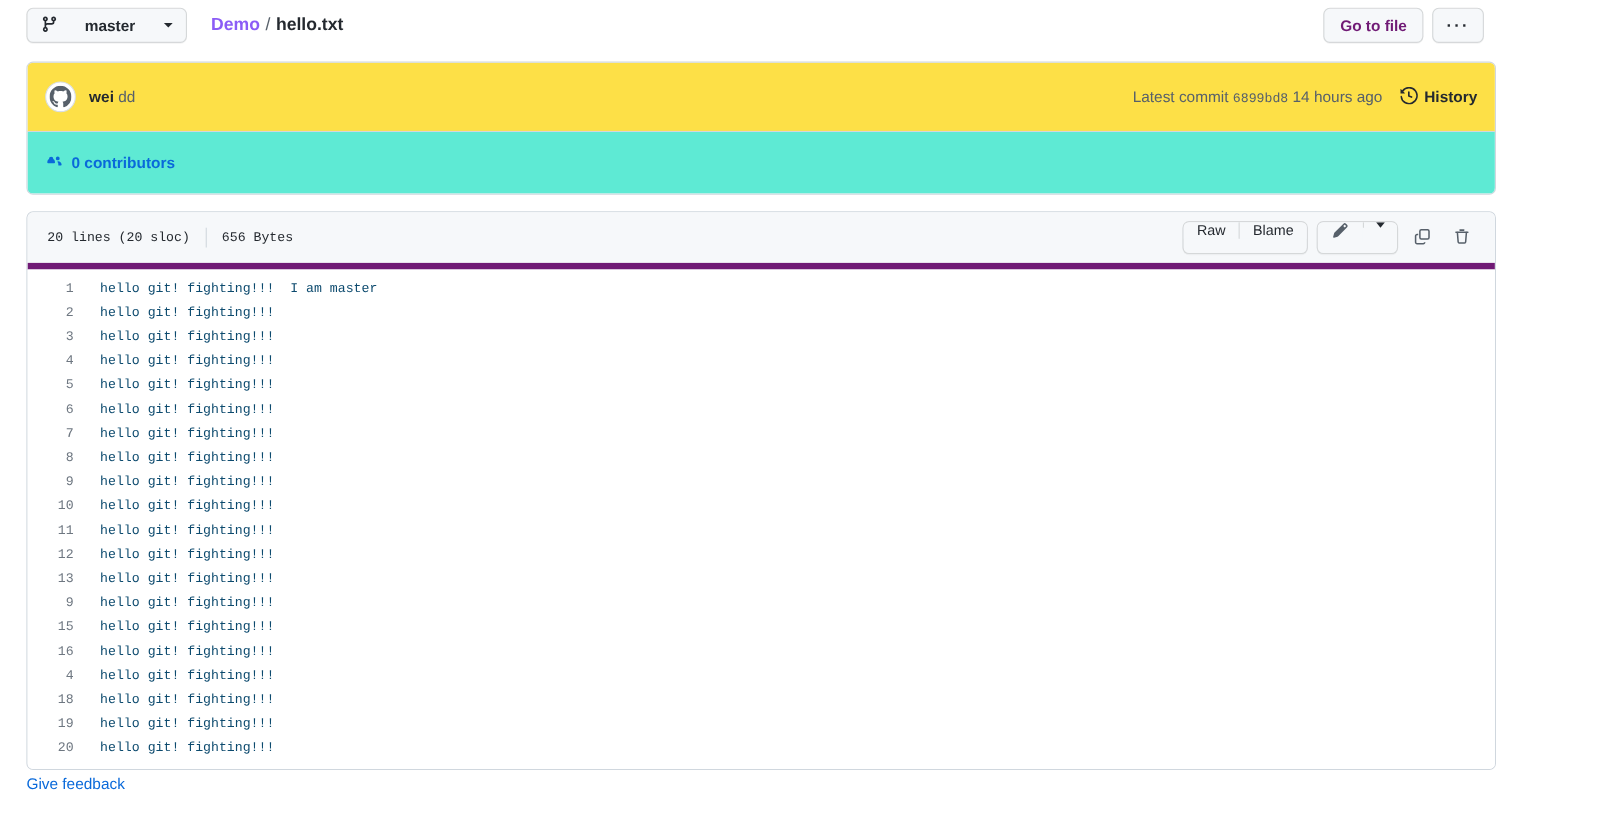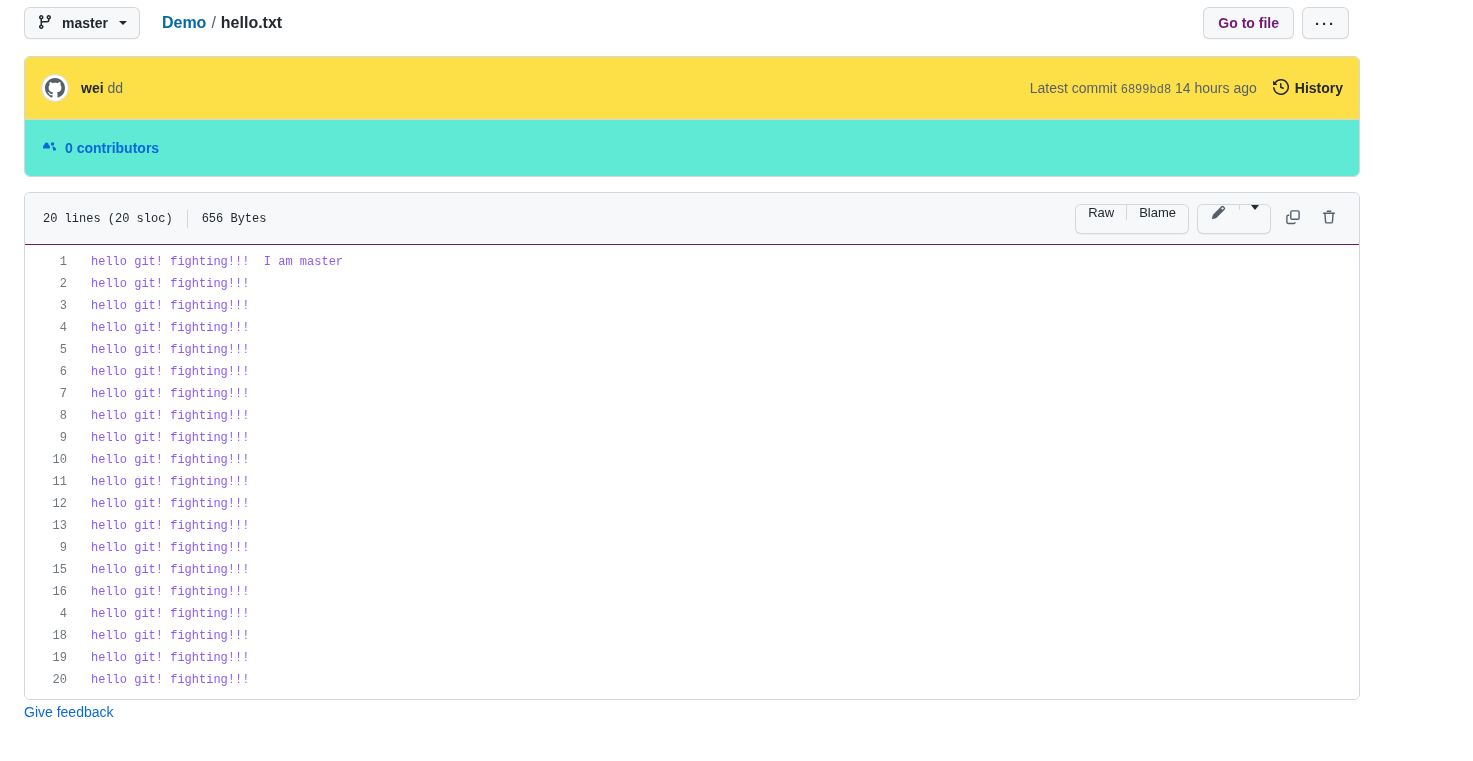--- a/index.html
+++ b/index.html
@@ -27,21 +27,21 @@
     left: 24px;
     top: 4px;
     width: 1325px;
     height: 38px;
     display: flex;
     align-items: center;
   }
   .branch-btn {
     display: inline-flex;
     align-items: center;
-    gap: 9px;
+    gap: 24px;
     height: 32px;
     padding: 0 12px;
     border: 1px solid rgba(27,31,36,0.15);
     border-radius: 6px;
     background: #f6f8fa;
     box-shadow: 0 1px 0 rgba(27,31,36,0.04);
     font-size: 14px;
     font-weight: 600;
     color: #24292f;
     cursor: pointer;
@@ -56,21 +56,21 @@
   }
   .breadcrumb {
     margin-left: 22px;
     font-size: 16px;
     font-weight: 600;
     display: flex;
     align-items: center;
     gap: 5px;
     white-space: nowrap;
   }
-  .breadcrumb .repo { color: #0369a1; cursor: pointer; }
+  .breadcrumb .repo { color: #8b5cf6; cursor: pointer; }
   .breadcrumb .sep { color: #57606a; font-weight: 400; }
   .breadcrumb .fname { color: #24292f; }
 
   .topbar-right {
     margin-left: auto;
     display: flex;
     align-items: center;
     gap: 8px;
   }
   .btn {
@@ -187,21 +187,21 @@
     box-sizing: border-box;
     overflow: hidden;
     background: #ffffff;
   }
   .blob-header {
     display: flex;
     align-items: center;
     height: 52px;
     padding: 0 16px 0 18px;
     background: #f6f8fa;
-    border-bottom: 1px solid #701a75;
+    border-bottom: 6px solid #701a75;
     box-sizing: border-box;
   }
   .blob-stats {
     display: flex;
     align-items: center;
     gap: 14px;
     font-family: "Liberation Mono", "DejaVu Sans Mono", monospace;
     font-size: 12px;
     color: #24292f;
     white-space: nowrap;
@@ -280,21 +280,21 @@
     min-width: 52px;
     text-align: right;
     padding-right: 10px;
     color: #6e7781;
     box-sizing: border-box;
     user-select: none;
     cursor: pointer;
   }
   .lc {
     padding-left: 14px;
-    color: #8b5cf6;
+    color: #0c4a6e;
     white-space: pre;
   }
 
   
   .feedback {
     position: absolute;
     left: 24px;
     top: 704px;
     font-size: 14px;
     color: #0969da;

